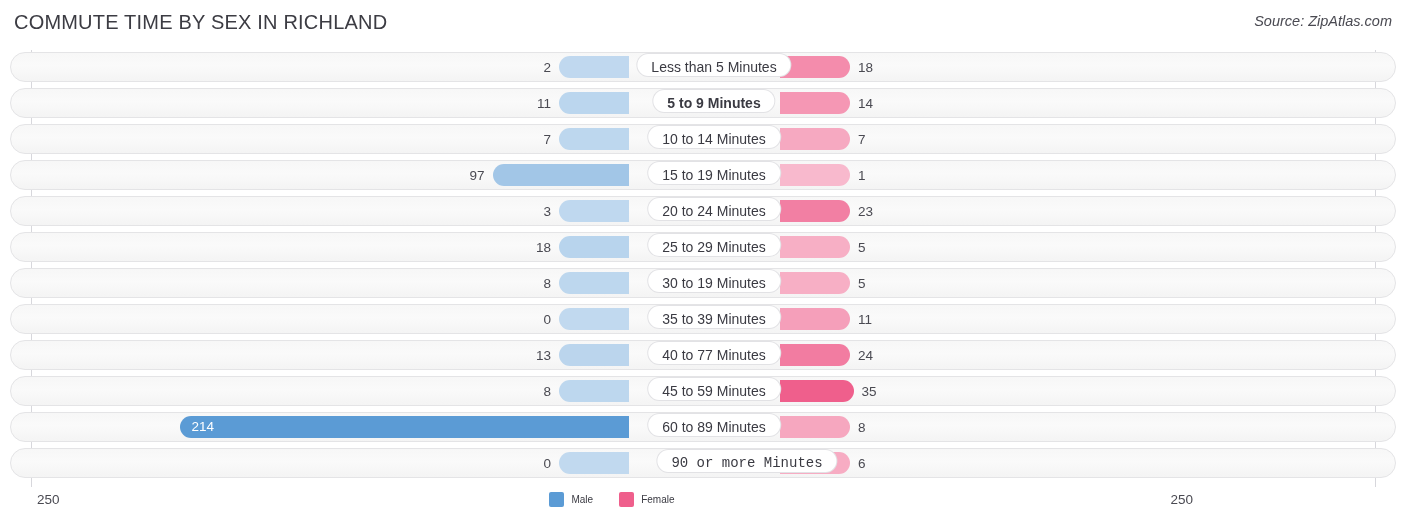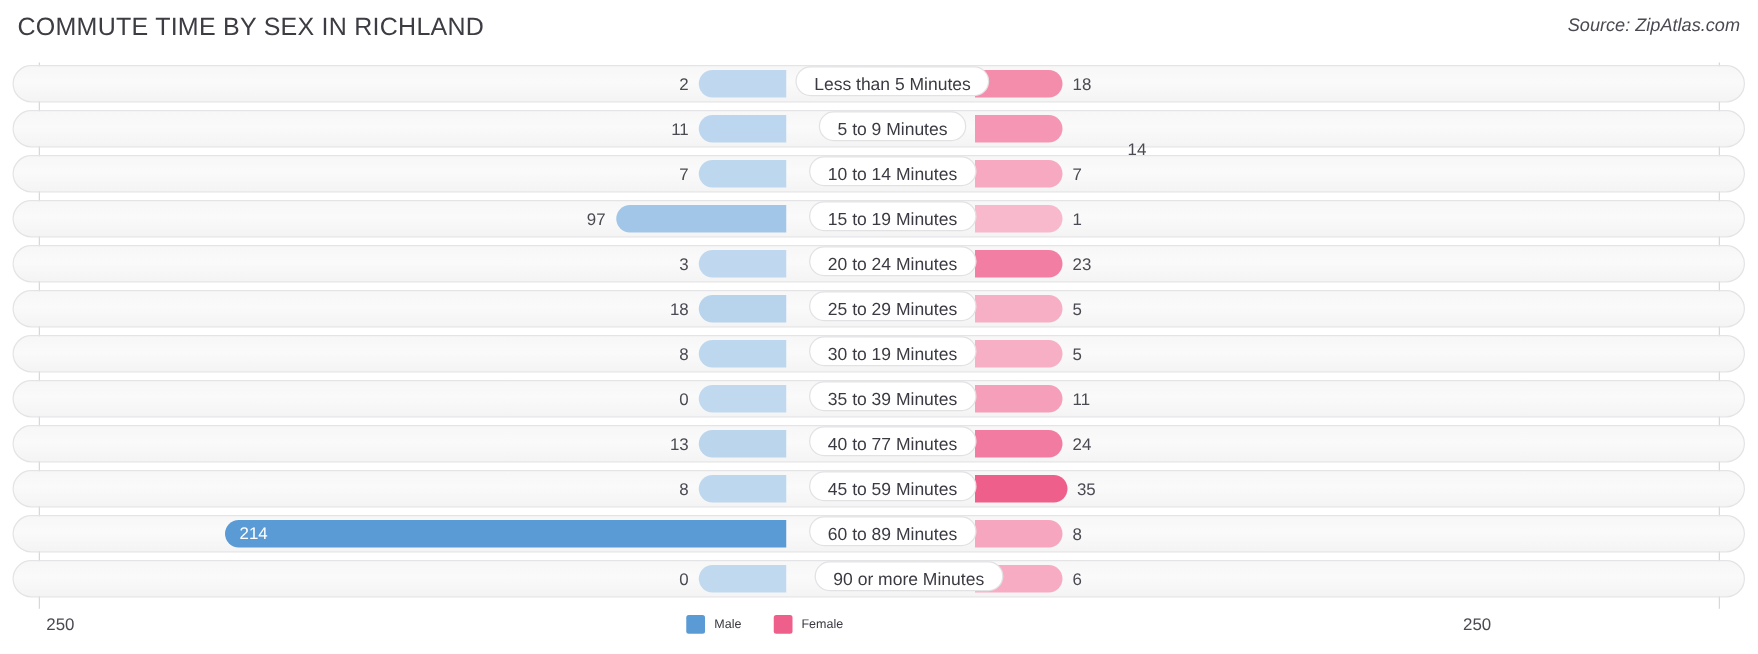--- a/index.html
+++ b/index.html
@@ -172,22 +172,22 @@
         <div class="bar bar-male" style="left: 548px; width: 70px; background: rgb(192, 216, 239);"></div>
         <div class="bar-value val-male" style="left: 484px; width: 56px;">2</div>
         <div class="bar bar-female" style="left: 769px; width: 70px; background: rgb(244, 140, 172);"></div>
         <div class="bar-value val-female" style="left: 847px;">18</div>
         <div class="cat-pill" style="left: 703px;">Less than 5 Minutes</div>
       </div>
       <div class="row" style="top: 38px;">
         <div class="bar bar-male" style="left: 548px; width: 70px; background: rgb(187, 214, 238);"></div>
         <div class="bar-value val-male" style="left: 484px; width: 56px;">11</div>
         <div class="bar bar-female" style="left: 769px; width: 70px; background: rgb(245, 151, 180);"></div>
-        <div class="bar-value val-female" style="left: 891px; margin-top: 16px;">14</div>
-        <div class="cat-pill" style="left: 703px;">5 to 9 Minutes</div>
+        <div class="bar-value val-female" style="left: 847px;">14</div>
+        <div class="cat-pill" style="left: 703px; font-weight: bold;">5 to 9 Minutes</div>
       </div>
       <div class="row" style="top: 74px;">
         <div class="bar bar-male" style="left: 548px; width: 70px; background: rgb(189, 215, 238);"></div>
         <div class="bar-value val-male" style="left: 484px; width: 56px;">7</div>
         <div class="bar bar-female" style="left: 769px; width: 70px; background: rgb(246, 169, 193);"></div>
         <div class="bar-value val-female" style="left: 847px;">7</div>
         <div class="cat-pill" style="left: 703px;">10 to 14 Minutes</div>
       </div>
       <div class="row" style="top: 110px;">
         <div class="bar bar-male" style="left: 481.5px; width: 136.5px; background: rgb(162, 198, 231);"></div>
@@ -243,21 +243,21 @@
         <div class="bar-value val-male inside" style="left: 180.6px; text-align: left;">214</div>
         <div class="bar bar-female" style="left: 769px; width: 70px; background: rgb(246, 167, 191);"></div>
         <div class="bar-value val-female" style="left: 847px;">8</div>
         <div class="cat-pill" style="left: 703px;">60 to 89 Minutes</div>
       </div>
       <div class="row" style="top: 398px;">
         <div class="bar bar-male" style="left: 548px; width: 70px; background: rgb(193, 217, 239);"></div>
         <div class="bar-value val-male" style="left: 484px; width: 56px;">0</div>
         <div class="bar bar-female" style="left: 769px; width: 70px; background: rgb(247, 172, 195);"></div>
         <div class="bar-value val-female" style="left: 847px;">6</div>
-        <div class="cat-pill" style="left: 716px;">90 or more Minutes</div>
+        <div class="cat-pill" style="left: 736px; font-family: Liberation Mono, monospace;">90 or more Minutes</div>
       </div>
     </div>
 
   <div class="footer">
     <div class="axis-tick axis-tick-left">250</div>
     <div class="axis-tick axis-tick-right">250</div>
     <div class="legend">
       <div class="legend-item">
         <span class="legend-swatch" id="sw-male" style="background: rgb(91, 155, 213);"></span>
         <span>Male</span>

